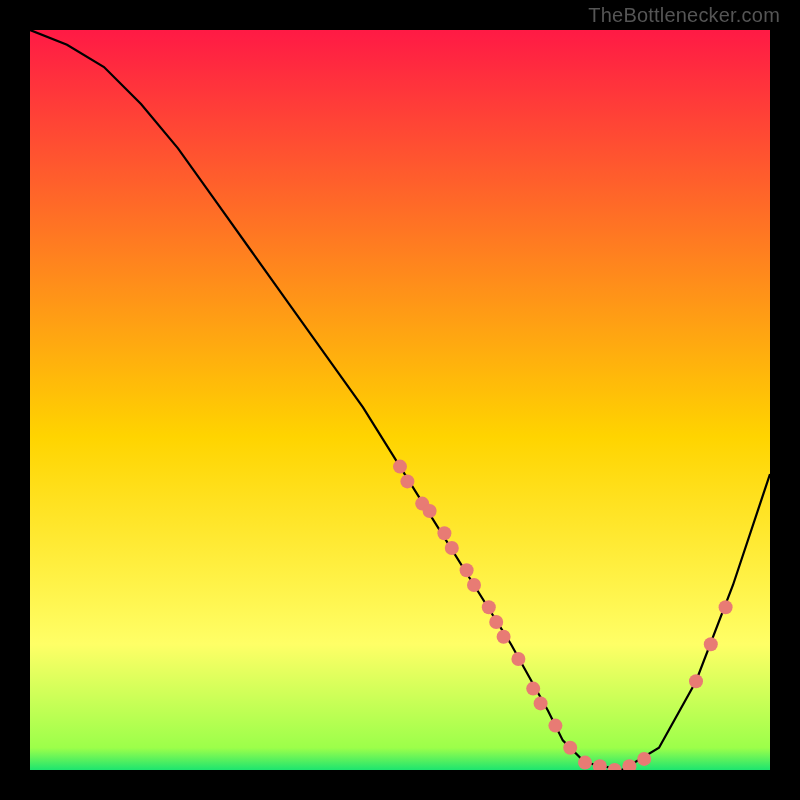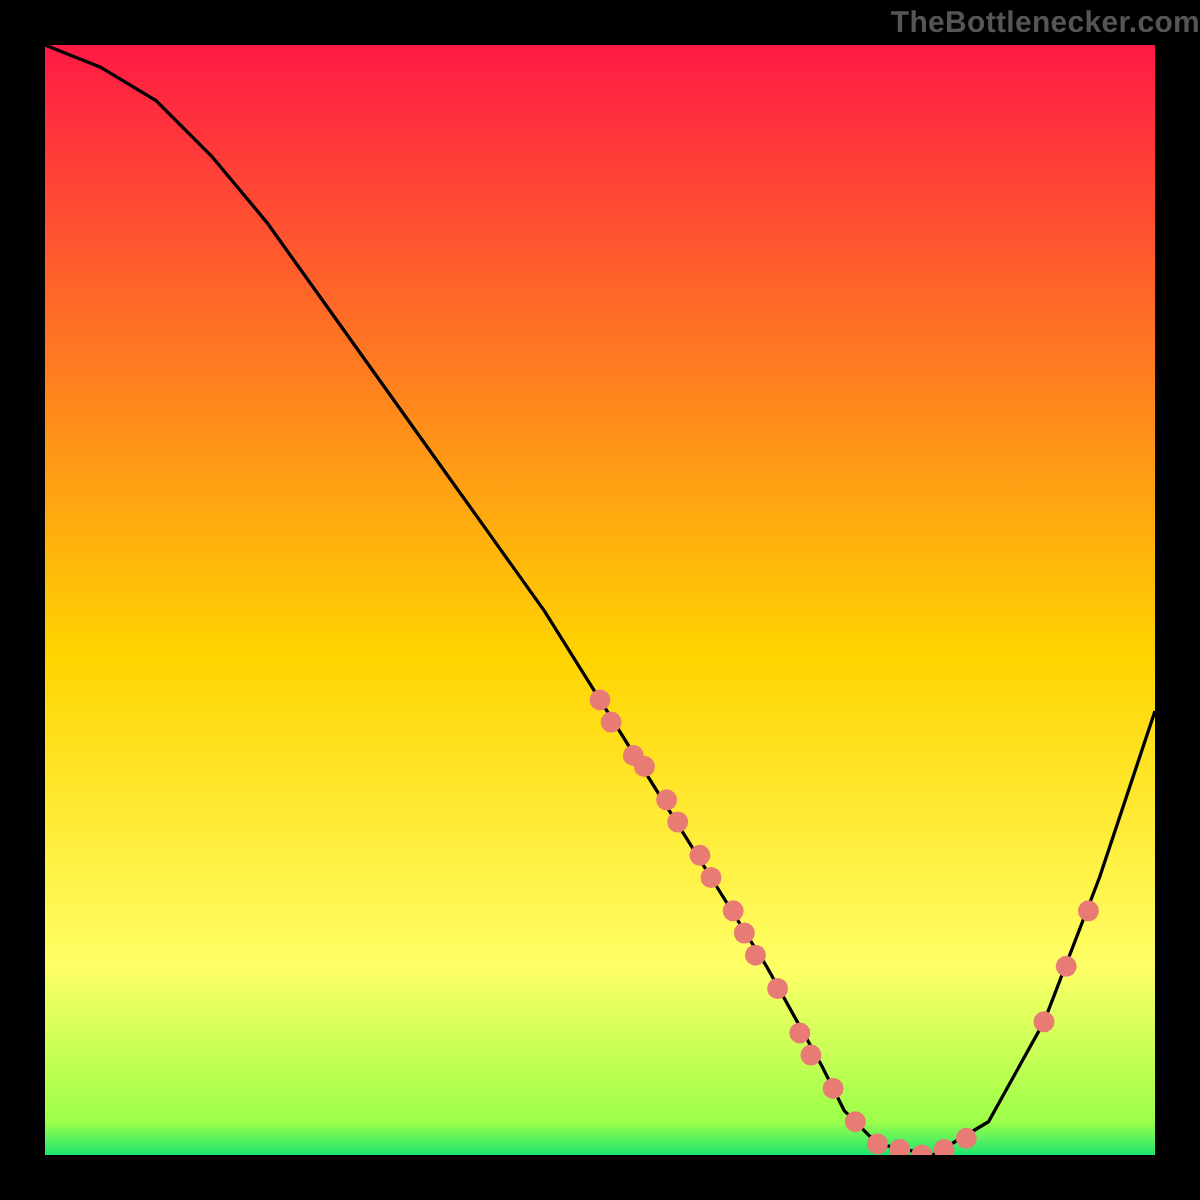--- a/index.html
+++ b/index.html
@@ -7,24 +7,24 @@
     width: 800px;
     height: 800px;
     background: #000;
     position: relative;
     font-family: Arial, sans-serif;
     overflow: hidden;
   }
   .watermark {
     position: absolute;
     top: 4px;
-    right: 0;
+    right: 20px;
     color: #555;
     font-size: 20px;
-    font-weight: 700;
+    font-weight: 400;
     z-index: 10;
     letter-spacing: 0.2px;
   }
   .plot-area {
     position: absolute;
     left: 30px;
     top: 30px;
     width: 740px;
     height: 740px;
     overflow: hidden;

